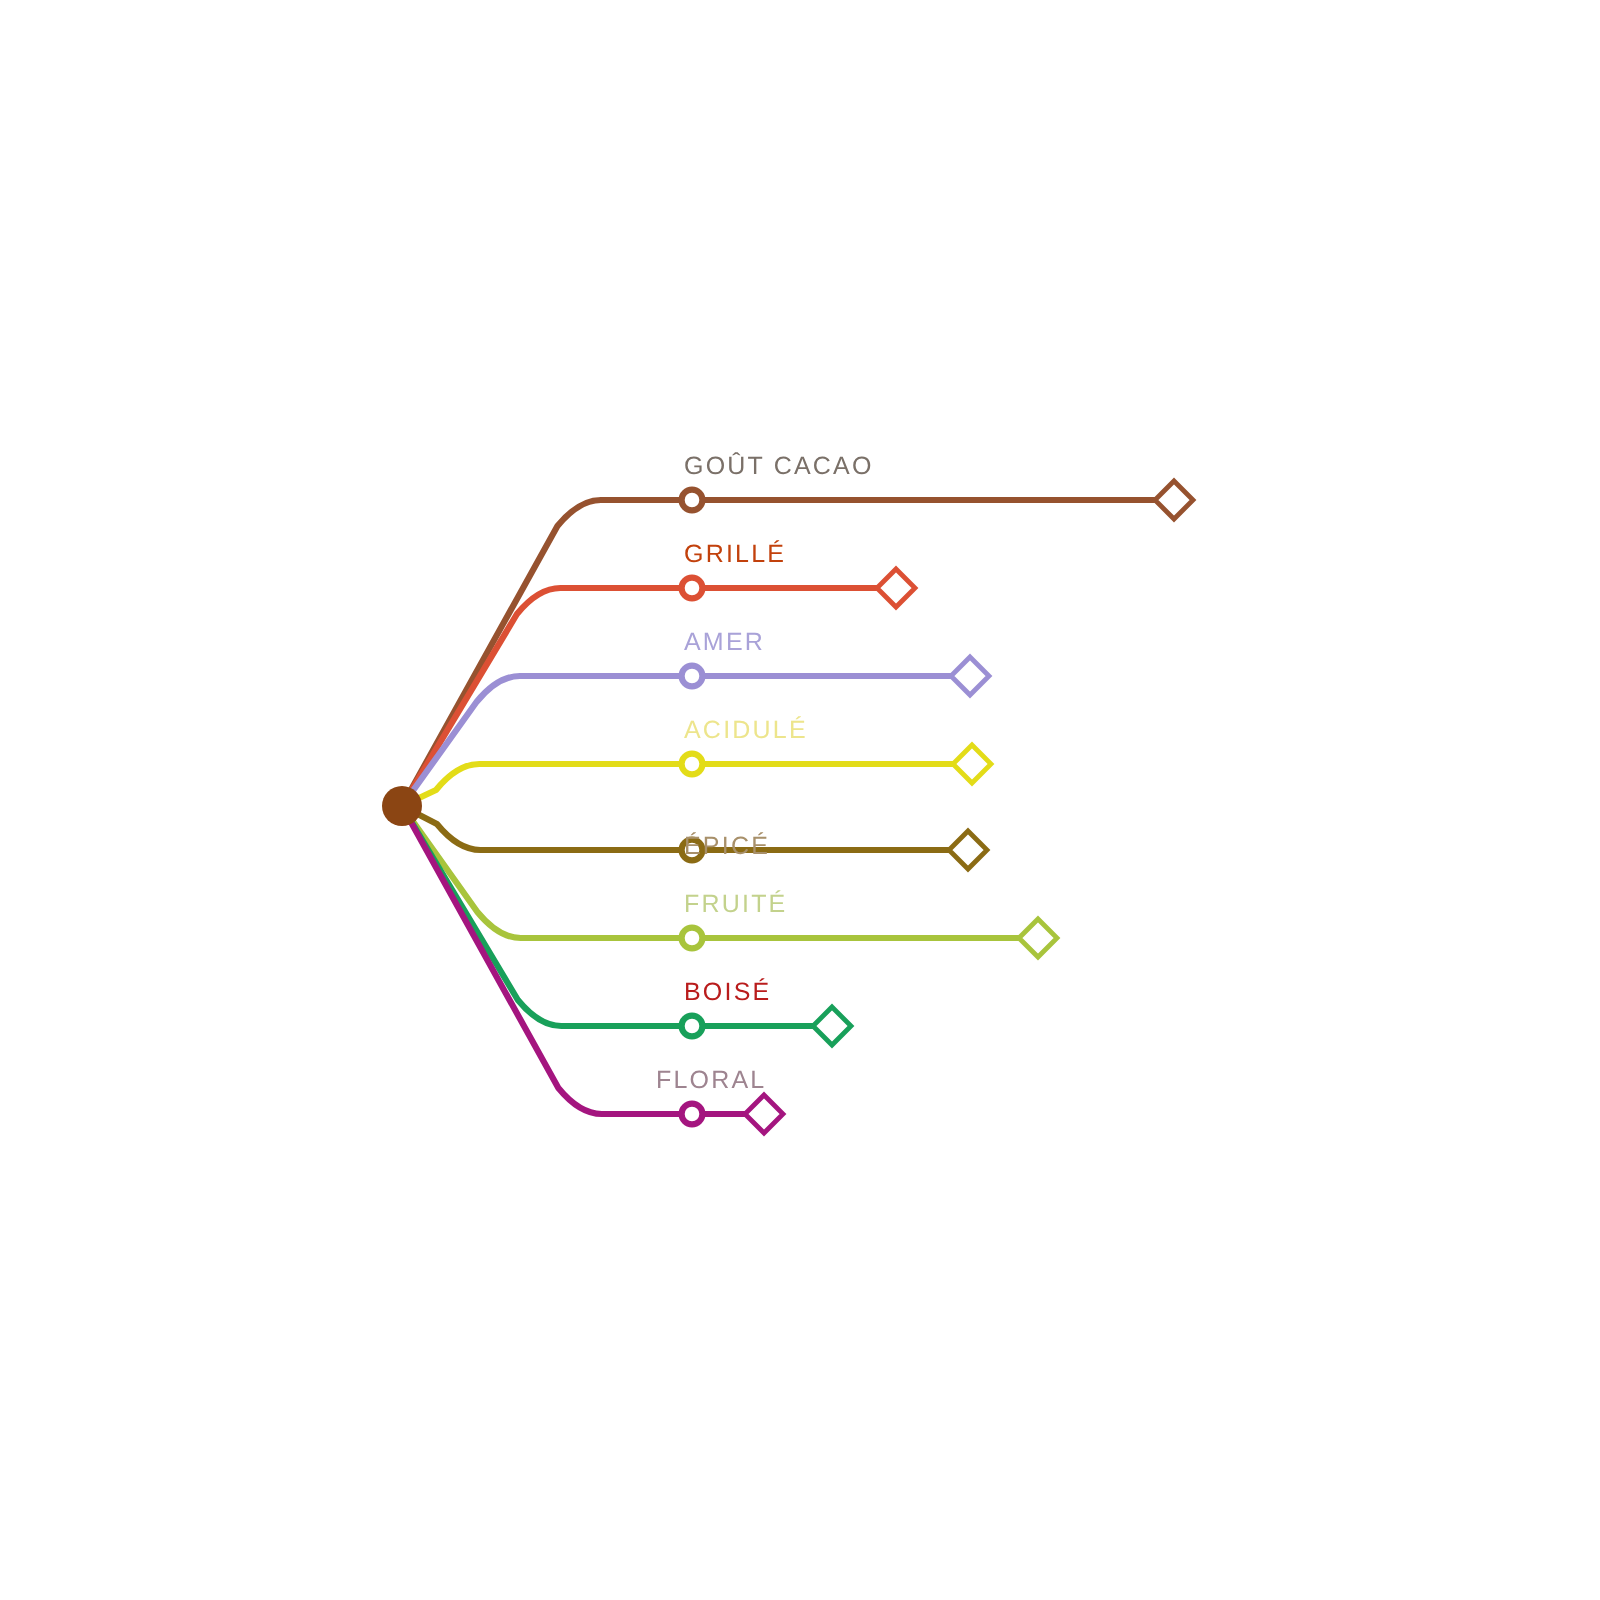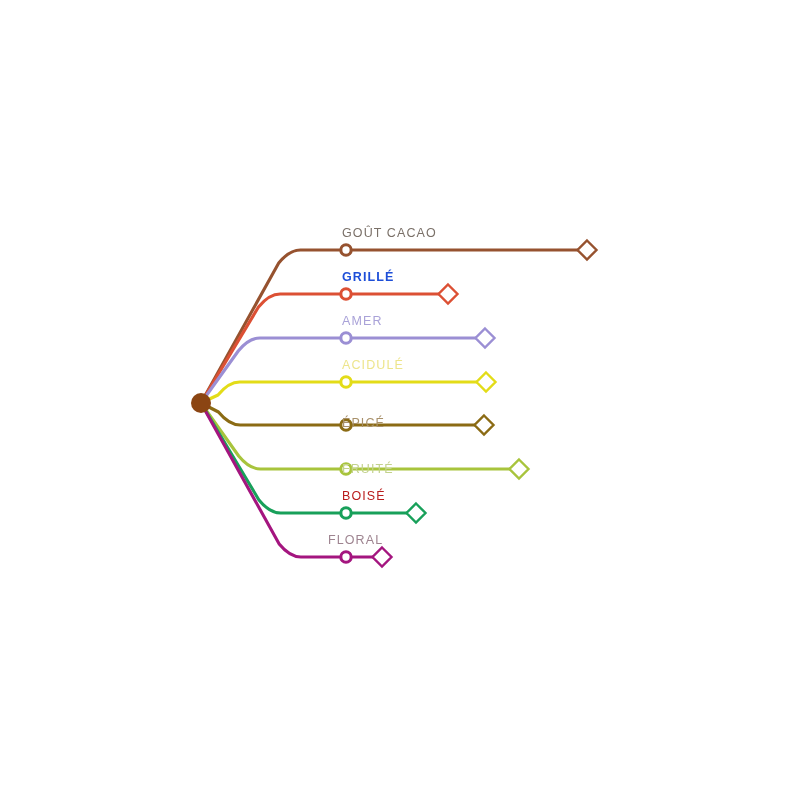--- a/index.html
+++ b/index.html
@@ -59,21 +59,21 @@
         <polygon points="519 459.5 528.5 469 519 478.5 509.5 469" fill="#ffffff" stroke="#A8C43C" stroke-width="2.4" stroke-linejoin="miter"></polygon>
         <circle cx="346" cy="513" r="5.2" fill="#ffffff" stroke="#18A05A" stroke-width="3.1"></circle>
         <polygon points="416 503.5 425.5 513 416 522.5 406.5 513" fill="#ffffff" stroke="#18A05A" stroke-width="2.4" stroke-linejoin="miter"></polygon>
         <circle cx="346" cy="557" r="5.2" fill="#ffffff" stroke="#A4157F" stroke-width="3.1"></circle>
         <polygon points="382 547.5 391.5 557 382 566.5 372.5 557" fill="#ffffff" stroke="#A4157F" stroke-width="2.4" stroke-linejoin="miter"></polygon>
       </g>
     <circle id="root-node" cx="201" cy="403" r="10" fill="#8B4513"></circle>
   </svg>
   <div id="labels-layer">
       <div class="branch-label" style="left: 342px; top: 226px; color: rgb(122, 112, 104);">GOÛT CACAO</div>
-      <div class="branch-label" style="left: 342px; top: 270px; color: #1d4ed8; font-weight: bold;">GRILLÉ</div>
+      <div class="branch-label" style="left: 342px; top: 270px; color: #c2410c;">GRILLÉ</div>
       <div class="branch-label" style="left: 342px; top: 314px; color: rgb(169, 162, 216);">AMER</div>
       <div class="branch-label" style="left: 342px; top: 358px; color: rgb(237, 229, 140); text-align: center;">ACIDULÉ</div>
       <div class="branch-label" style="left: 342px; top: 416px; color: rgb(168, 144, 106);">ÉPICÉ</div>
-      <div class="branch-label" style="left: 342px; top: 445px; color: rgb(195, 210, 140); margin-top: 17px;">FRUITÉ</div>
+      <div class="branch-label" style="left: 342px; top: 445px; color: rgb(195, 210, 140);">FRUITÉ</div>
       <div class="branch-label" style="left: 342px; top: 489px; color: #b91c1c;">BOISÉ</div>
       <div class="branch-label" style="left: 328px; top: 533px; color: rgb(158, 132, 144);">FLORAL</div>
     </div>
 </div>
 
 </body></html>

